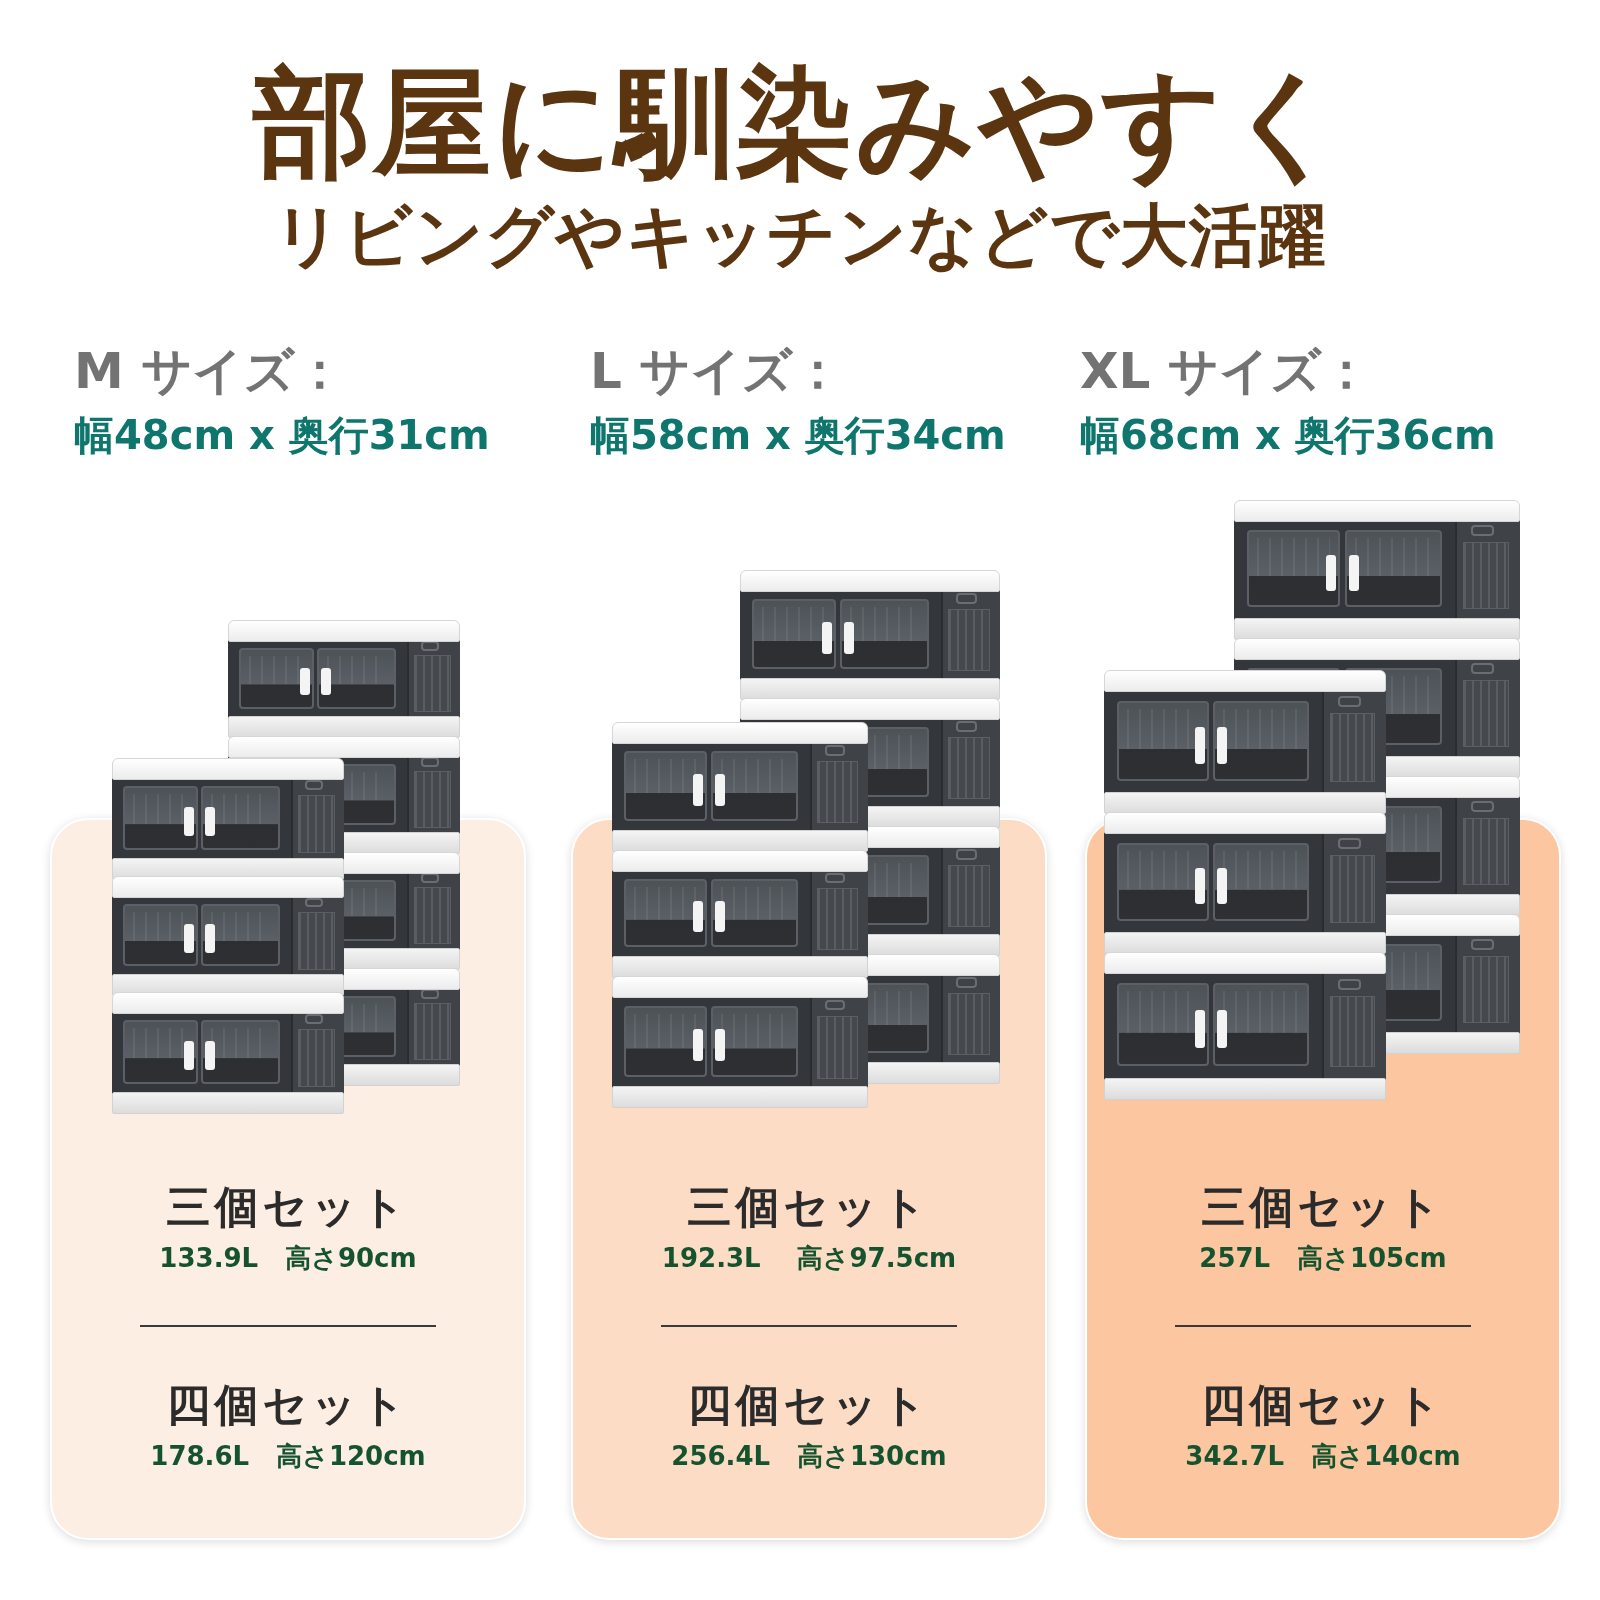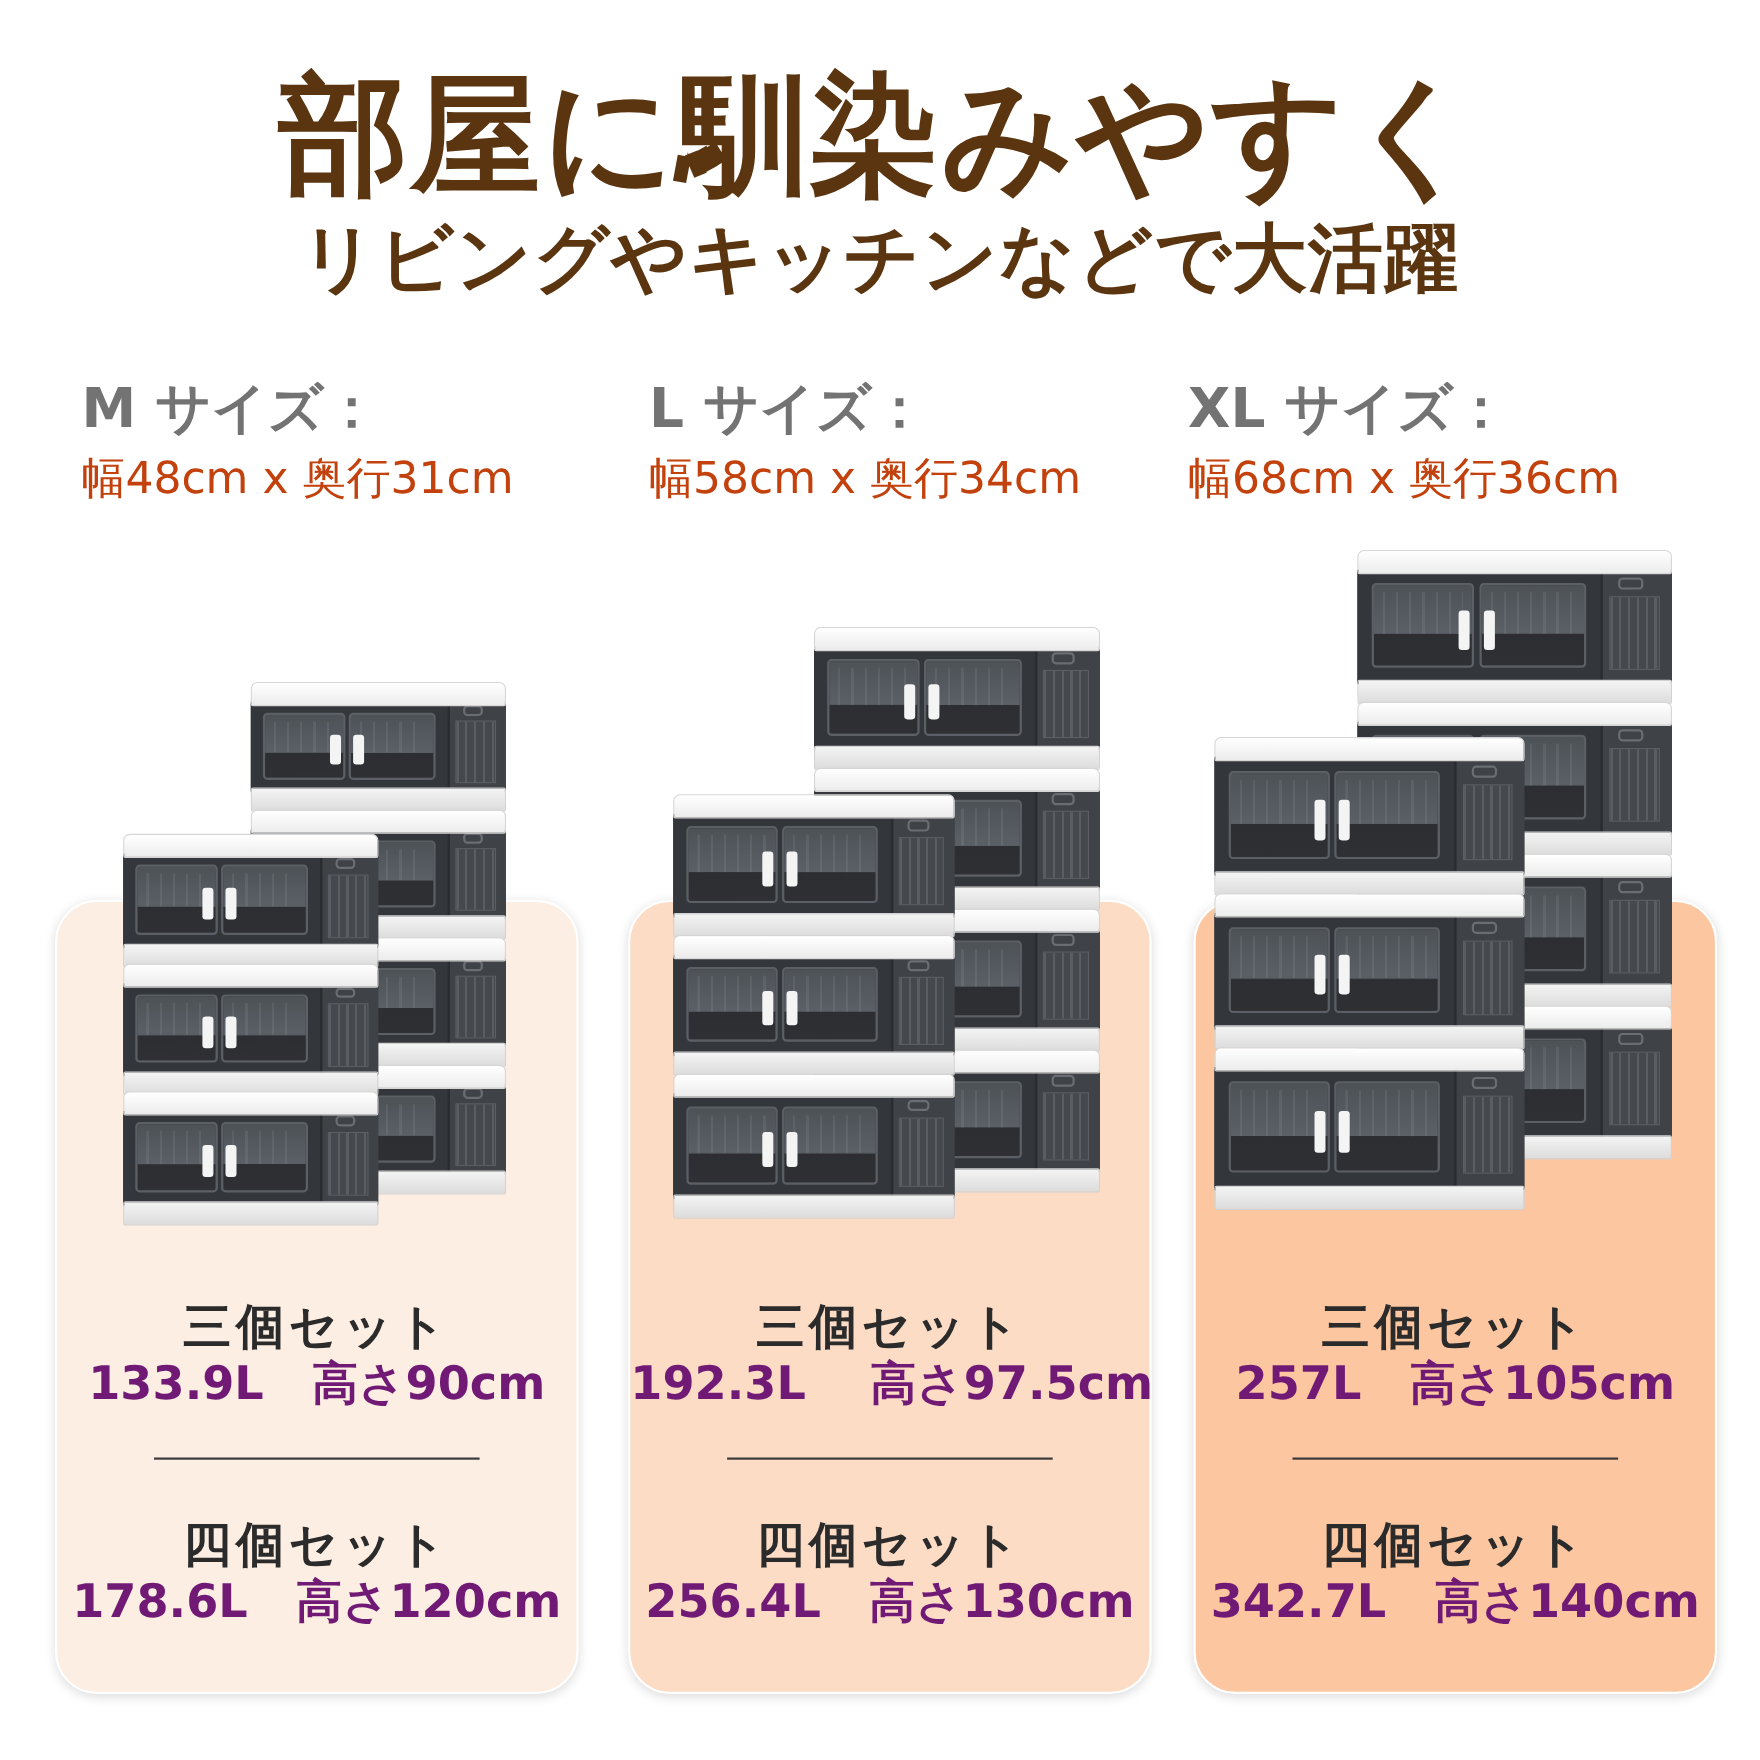--- a/index.html
+++ b/index.html
@@ -10,34 +10,34 @@
     position: absolute; left: 0; width: 1600px; top: 58px; text-align: center;
     color: #5a3510; font-weight: bold; font-size: 118px; line-height: 130px; letter-spacing: 2px;
   }
   .subline {
     position: absolute; left: 0; width: 1600px; top: 196px; text-align: center;
     color: #5a3510; font-weight: bold; font-size: 68px; line-height: 80px; letter-spacing: 1px;
   }
 
   .size-head { position: absolute; top: 340px; }
   .size-title { font-size: 50px; font-weight: bold; line-height: 62px; color: #737373; }
-  .size-dims { font-size: 40px; font-weight: normal; line-height: 54px; color: #c2410c; margin-top: 6px; white-space: nowrap; }
+  .size-dims { font-size: 40px; font-weight: bold; line-height: 54px; color: #0f766e; margin-top: 6px; white-space: nowrap; }
 
   .card {
     position: absolute; top: 818px; width: 476px; height: 722px; border-radius: 38px;
     border: 2px solid #ffffff;
     box-shadow: 0 2px 10px rgba(0,0,0,0.14);
   }
   .card.m  { left: 50px;   background: #fdeee3; }
   .card.l  { left: 571px;  background: #fddcc6; }
   .card.xl { left: 1085px; background: #fcc7a0; }
 
   .card-info { position: absolute; left: 0; right: 0; top: 359px; text-align: center; }
   .set-label { font-size: 44px; font-weight: bold; line-height: 56px; letter-spacing: 4px; color: #2b2b2b; }
-  .set-value { font-size: 42px; font-weight: bold; line-height: 46px; color: #701a75; white-space: pre; }
+  .set-value { font-size: 26px; font-weight: bold; line-height: 46px; color: #14532d; white-space: pre; }
   .divider { width: 296px; height: 2px; background: #3a3a3a; margin: 44px auto 50px auto; }
 
   .stack { position: absolute; }
 
   
   .box { position: absolute; }
   .box .lid {
     position: absolute; left: 0; right: 0; top: 0; height: 22px;
     background: linear-gradient(#ffffff, #ececec); border-radius: 6px 6px 2px 2px;
     border: 1px solid #d6d6d6;

